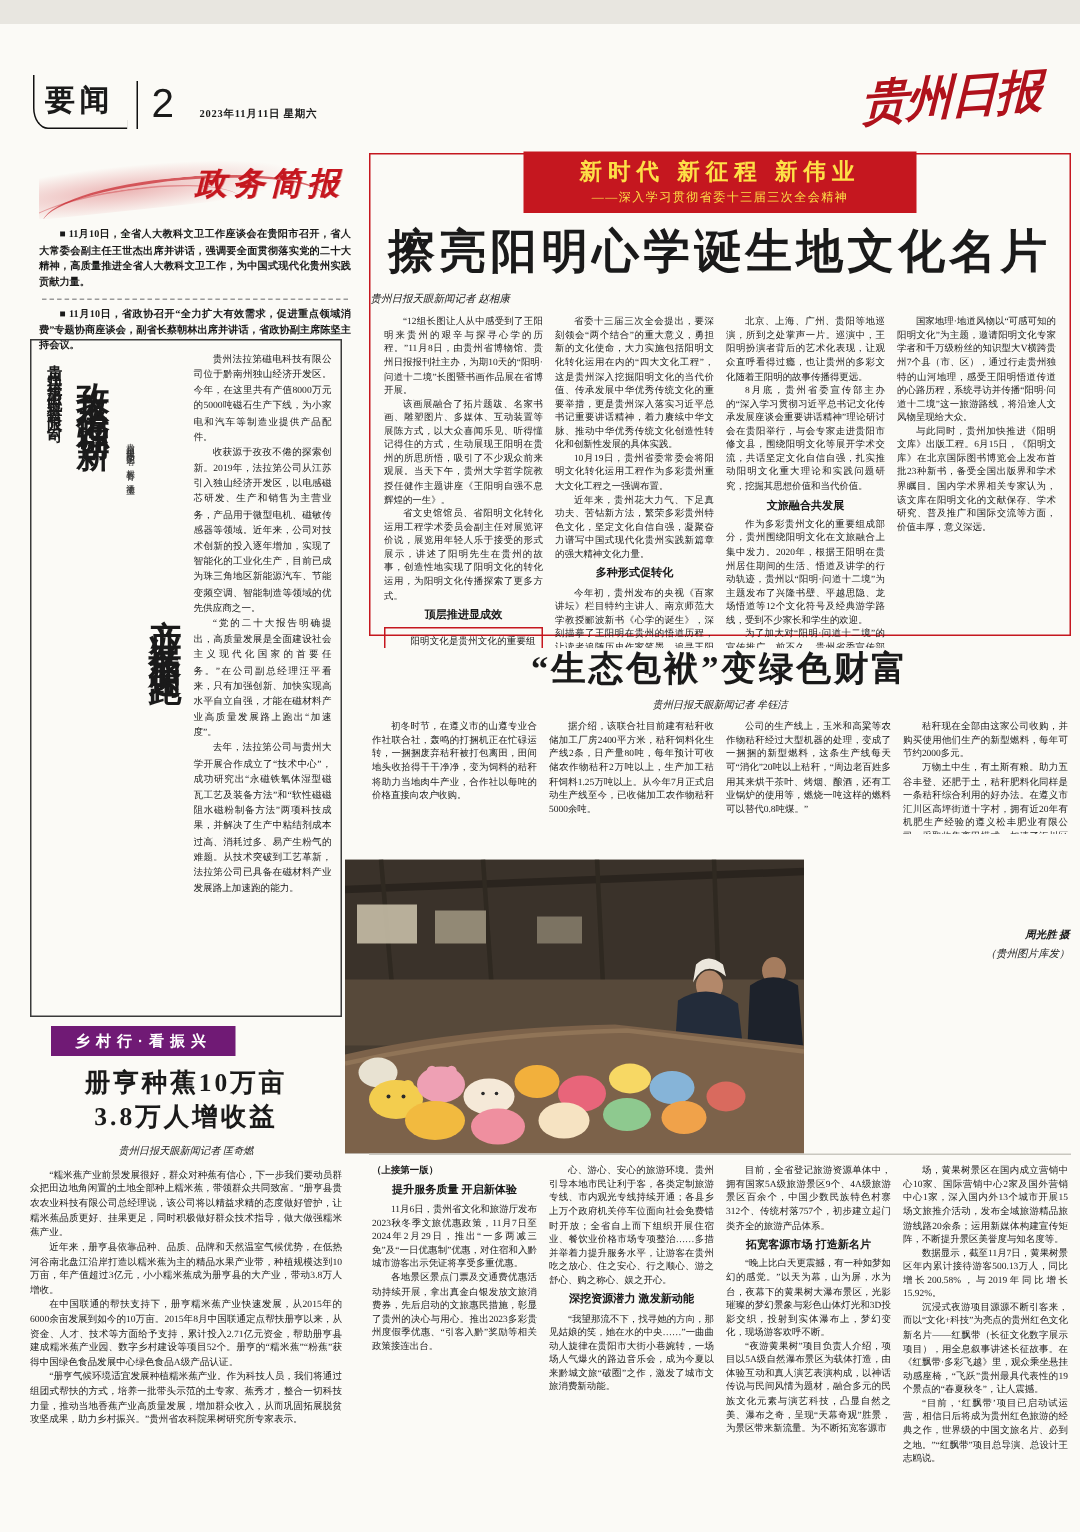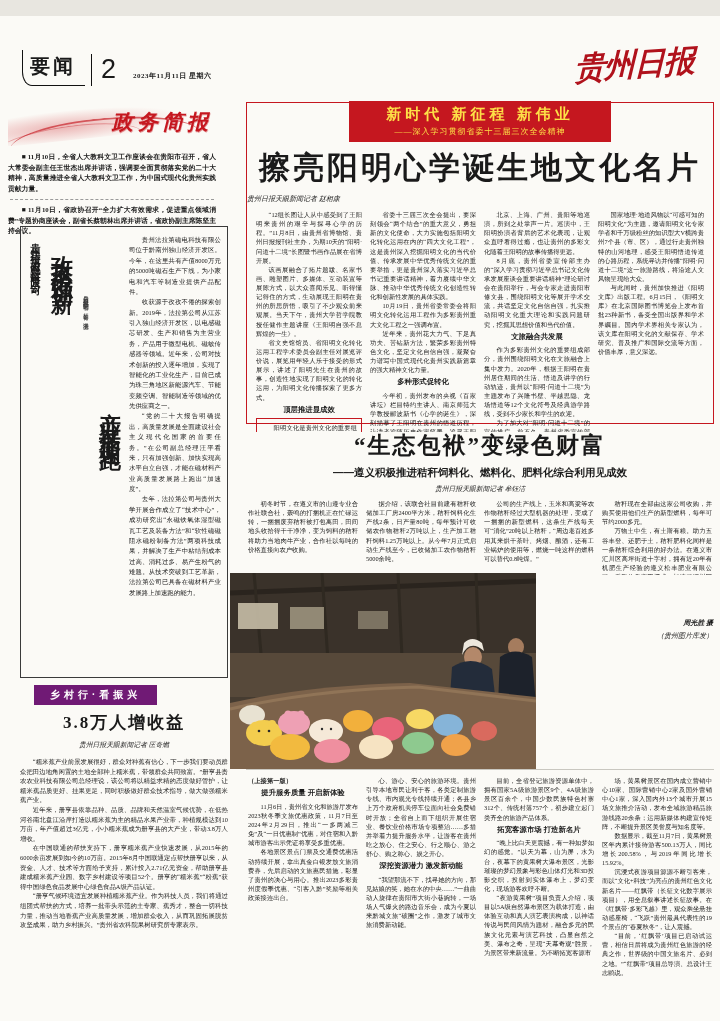--- a/index.html
+++ b/index.html
@@ -14,21 +14,21 @@
   .yaowen { font-family:"Liberation Sans","DejaVu Sans",sans-serif; font-size:20px; font-weight:bold;
     letter-spacing:3px; padding:3px 9px 5px 7px;
     border-left:1.5px solid #111; border-bottom:1.5px solid #111; border-bottom-left-radius:10px 14px; }
   .pageno { font-family:"Liberation Sans",sans-serif; font-size:27px; font-weight:300;
     padding:0 9px 1px 9px; border-left:1px solid #111; margin-left:6px; }
   .hdr-date { font-size:7px; font-weight:bold; margin-left:8px; padding-bottom:5px; letter-spacing:.5px; }
   .masthead { position:absolute; right:26px; top:28px; color:#b0121c;
     font-size:31px; font-weight:bold; font-style:italic; letter-spacing:-1px;
     transform:rotate(-4deg) skewX(-4deg); }
   
-  .zw { position:absolute; left:8px; top:88px; width:208px; height:118px; }
+  .zw { position:absolute; left:26px; top:88px; width:208px; height:118px; }
   .zw-head { position:relative; height:42px; overflow:hidden; }
   .zw-swoosh1 { position:absolute; left:-8px; top:4px; width:180px; height:30px;
     background:radial-gradient(ellipse at 35% 55%, rgba(200,23,31,.30), rgba(200,23,31,0) 70%);
     transform:rotate(-6deg); }
   .zw-swoosh2 { position:absolute; left:2px; top:14px; width:190px; height:46px;
     border-top:2px solid rgba(197,23,31,.65); border-radius:50%; transform:rotate(-5deg); }
   .zw-swoosh3 { position:absolute; left:-14px; top:22px; width:150px; height:36px;
     border-top:1.5px solid rgba(197,23,31,.35); border-radius:50%; transform:rotate(-8deg); }
   .zw-title { position:absolute; right:4px; top:4px; color:#c5171f; font-size:21px; font-weight:900;
     font-style:italic; letter-spacing:4px; font-family:"Liberation Sans",sans-serif;
@@ -131,20 +131,21 @@
         <div class="it-p">贵州法拉第磁电科技有限公司位于黔南州独山经济开发区。今年，在这里共有产值8000万元的5000吨磁石生产下线，为小家电和汽车等制造业提供产品配件。</div>
         <div class="it-p">收获源于孜孜不倦的探索创新。2019年，法拉第公司从江苏引入独山经济开发区，以电感磁芯研发、生产和销售为主营业务，产品用于微型电机、磁敏传感器等领域。近年来，公司对技术创新的投入逐年增加，实现了智能化的工业化生产，目前已成为珠三角地区新能源汽车、节能变频空调、智能制造等领域的优先供应商之一。</div>
         <div class="it-p">“党的二十大报告明确提出，高质量发展是全面建设社会主义现代化国家的首要任务。”在公司副总经理汪平看来，只有加强创新、加快实现高水平自立自强，才能在磁材料产业高质量发展路上跑出“加速度”。</div>
         <div class="it-p">去年，法拉第公司与贵州大学开展合作成立了“技术中心”，成功研究出“永磁铁氧体湿型磁瓦工艺及装备方法”和“软性磁磁阻水磁粉制备方法”两项科技成果，并解决了生产中粘结剂成本过高、消耗过多、易产生粉气的难题。从技术突破到工艺革新，法拉第公司已具备在磁材料产业发展路上加速跑的能力。</div>
       </div>
   </div>
 
   <div class="xc">
     <span class="xc-label">乡村行·看振兴</span>
     <div class="xc-h">
+      <div>册亨种蕉10万亩</div>
       <div>3.8万人增收益</div>
     </div>
     <div class="xc-by">贵州日报天眼新闻记者 匡奇燃</div>
     <div class="xc-body">
         <div class="it-p">“糯米蕉产业前景发展很好，群众对种蕉有信心，下一步我们要动员群众把田边地角闲置的土地全部种上糯米蕉，带领群众共同致富。”册亨县贵农农业科技有限公司总经理说，该公司将以精益求精的态度做好管护，让糯米蕉品质更好、挂果更足，同时积极做好群众技术指导，做大做强糯米蕉产业。</div>
         <div class="it-p">近年来，册亨县依靠品种、品质、品牌和天然温室气候优势，在低热河谷南北盘江沿岸打造以糯米蕉为主的精品水果产业带，种植规模达到10万亩，年产值超过3亿元，小小糯米蕉成为册亨县的大产业，带动3.8万人增收。</div>
         <div class="it-p">在中国联通的帮扶支持下，册亨糯米蕉产业快速发展，从2015年的6000余亩发展到如今的10万亩。2015年8月中国联通定点帮扶册亨以来，从资金、人才、技术等方面给予支持，累计投入2.71亿元资金，帮助册亨县建成糯米蕉产业园、数字乡村建设等项目52个。册亨的“糯米蕉”“粉蕉”获得中国绿色食品发展中心绿色食品A级产品认证。</div>
         <div class="it-p">“册亨气候环境适宜发展种植糯米蕉产业。作为科技人员，我们将通过组团式帮扶的方式，培养一批带头示范的土专家、蕉秀才，整合一切科技力量，推动当地香蕉产业高质量发展，增加群众收入，从而巩固拓展脱贫攻坚成果，助力乡村振兴。”贵州省农科院果树研究所专家表示。</div>
       </div>
   </div>
@@ -181,21 +182,20 @@
         </div>
       <div class="col">
           <div class="it-p">国家地理·地道风物以“可感可知的阳明文化”为主题，邀请阳明文化专家学者和千万级粉丝的知识型大V横跨贵州7个县（市、区），通过行走贵州独特的山河地理，感受王阳明悟道传道的心路历程，系统寻访并传播“阳明·问道十二境”这一旅游路线，将沿途人文风物呈现给大众。</div>
           <div class="it-p">与此同时，贵州加快推进《阳明文库》出版工程。6月15日，《阳明文库》在北京国际图书博览会上发布首批23种新书，备受全国出版界和学术界瞩目。国内学术界相关专家认为，该文库在阳明文化的文献保存、学术研究、普及推广和国际交流等方面，价值丰厚，意义深远。</div>
         </div>
     </div>
   </div>
 
   <div class="st">
     <div class="st-h">“生态包袱”变绿色财富</div>
-    <div class="st-s">——遵义积极推进秸秆饲料化、燃料化、肥料化综合利用见成效</div>
     <div class="st-by">贵州日报天眼新闻记者 牟钰洁</div>
     <div class="cols">
       <div class="col">
           <div class="it-p">初冬时节，在遵义市的山遵专业合作社联合社，轰鸣的打捆机正在忙碌运转，一捆捆废弃秸秆被打包离田，田间地头收拾得干干净净，变为饲料的秸秆将助力当地肉牛产业，合作社以每吨的价格直接向农户收购。</div>
         </div>
       <div class="col">
           <div class="it-p">据介绍，该联合社目前建有秸秆收储加工厂房2400平方米，秸秆饲料化生产线2条，日产量80吨，每年预计可收储农作物秸秆2万吨以上，生产加工秸秆饲料1.25万吨以上。从今年7月正式启动生产线至今，已收储加工农作物秸秆5000余吨。</div>
         </div>
       <div class="col">
           <div class="it-p">公司的生产线上，玉米和高粱等农作物秸秆经过大型机器的处理，变成了一捆捆的新型燃料，这条生产线每天可“消化”20吨以上秸秆，“周边老百姓多用其来烘干茶叶、烤烟、酿酒，还有工业锅炉的使用等，燃烧一吨这样的燃料可以替代0.8吨煤。”</div>

